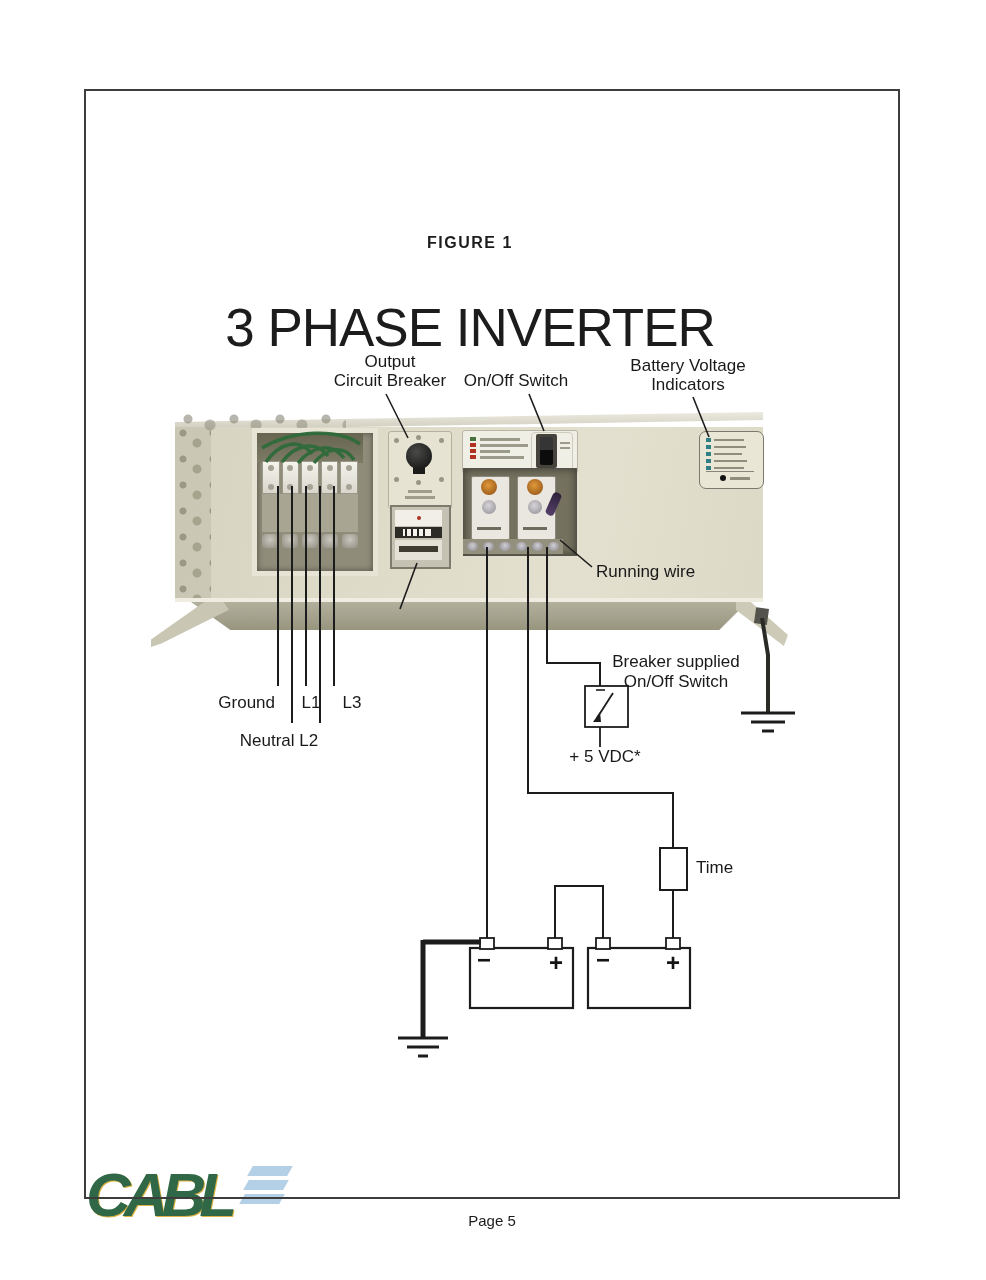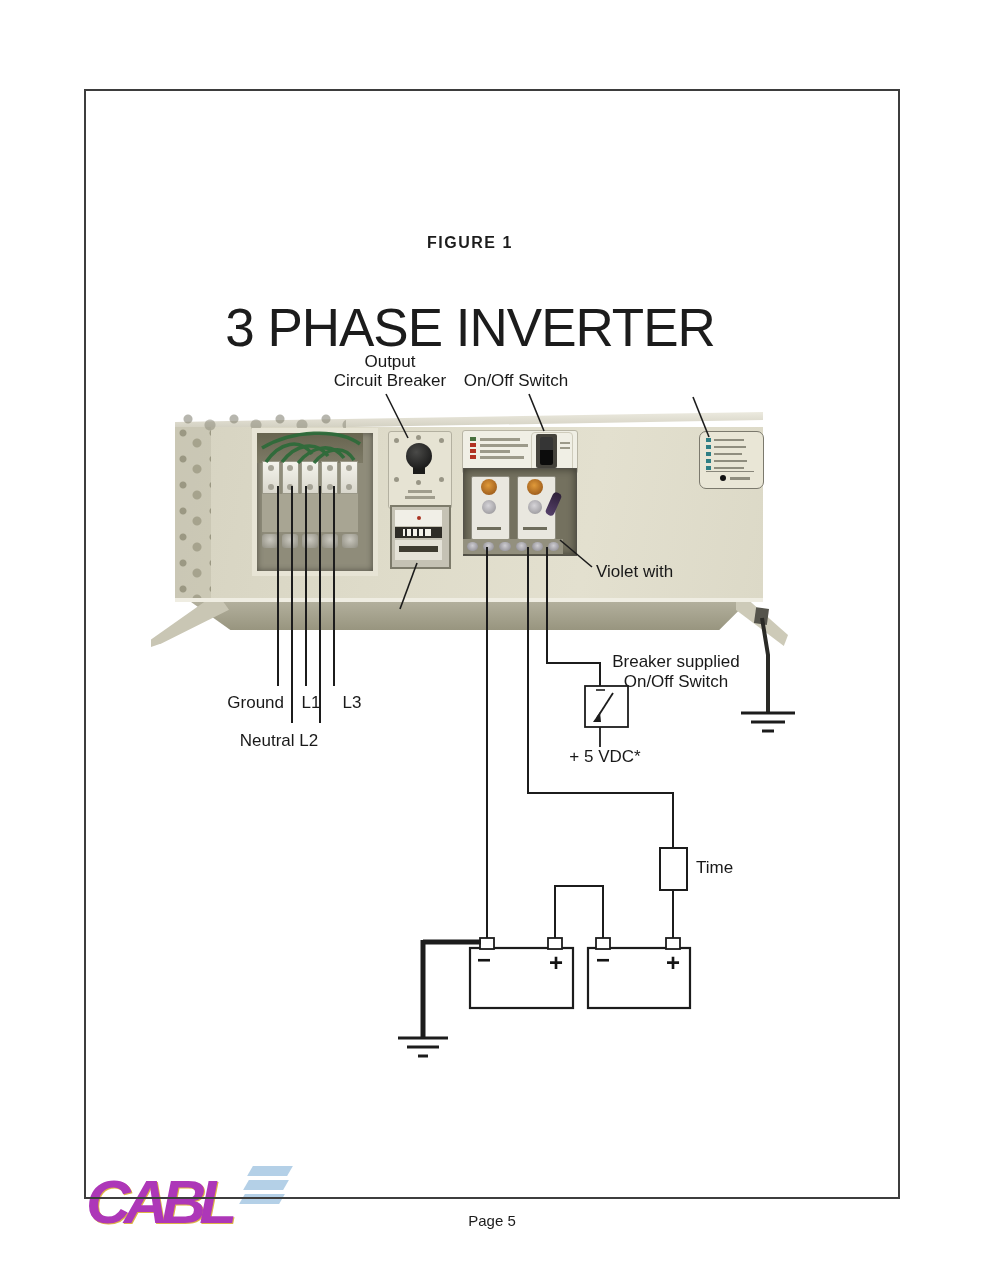--- a/index.html
+++ b/index.html
@@ -11,21 +11,21 @@
 
   
   .fig-title{left:370px;top:234px;width:200px;font-size:16px;font-weight:bold;letter-spacing:1.5px;z-index:6;}
   .main-title{left:190px;top:297px;width:560px;font-size:53px;font-weight:400;letter-spacing:-1px;z-index:6;}
   .lbl{font-size:17px;line-height:19px;z-index:6;color:#191919;}
   .lbl-ocb{left:300px;top:352px;width:180px;}
   .lbl-onoff{left:430px;top:371px;width:172px;}
   .lbl-bvi{left:598px;top:356px;width:180px;}
   .lbl-rtm{left:330px;top:614px;width:160px;line-height:21px;}
   .lbl-violet{left:596px;top:562px;width:100px;text-align:left;}
-  .lbl-ground{left:202px;top:693px;width:82px;text-align:right;}
+  .lbl-ground{left:193px;top:693px;width:82px;text-align:right;}
   .lbl-l1{left:296px;top:693px;width:30px;}
   .lbl-l3{left:337px;top:693px;width:30px;}
   .lbl-nl2{left:227px;top:731px;width:104px;}
   .lbl-cust{left:595px;top:652px;width:162px;line-height:20px;}
   .lbl-vdc{left:553px;top:747px;width:104px;}
   .lbl-fuse{left:696px;top:858px;width:60px;text-align:left;}
   .lbl-pack{left:438px;top:1012px;width:284px;font-size:16px;}
   .footnote{left:244px;top:1115px;width:560px;font-size:17px;z-index:6;}
   .footnote .mark{display:inline-block;width:26px;}
   .page-num{left:392px;top:1212px;width:200px;font-size:15px;z-index:6;}
@@ -119,38 +119,42 @@
   .bvi-sq{width:5px;height:4px;background:#2f7f85;}
   .bvi-txt{height:2.5px;background:#8f8d7e;}
   .bvi-div{left:706px;top:471px;width:48px;height:1px;background:#88867a;z-index:3;}
   .bvi-dot{left:720px;top:475px;width:6px;height:6px;border-radius:50%;background:#111;z-index:3;}
   .bvi-dtxt{left:730px;top:477px;width:20px;height:2.5px;background:#8f8d7e;z-index:3;}
 
   svg.overlay{position:absolute;left:0;top:0;z-index:5;pointer-events:none;}
 
   
   .logo{left:86px;top:1152px;width:240px;height:70px;z-index:8;}
-  .logo-gold{position:absolute;left:0;top:14px;font-size:62px;font-weight:bold;font-style:italic;
-    letter-spacing:-7px;color:#a21caf;opacity:.88;text-shadow:1px 1px 0 #d9a92c;}
+  .logo-gold{position:absolute;left:0;top:7px;font-size:62px;font-weight:bold;font-style:italic;
+    letter-spacing:-7px;color:#14532d;opacity:.88;text-shadow:1px 1px 0 #d9a92c;}
   .logo-bar{position:absolute;width:40px;height:10px;background:#accbe4;transform:skewX(-30deg);opacity:.9;}
 </style>
 </head>
 <body>
 
 <div id="page">
 
   <div class="abs ctr fig-title">FIGURE 1</div>
   <div class="abs ctr main-title">3 PHASE INVERTER</div>
 
   <div class="abs ctr lbl lbl-ocb">
     <div>Output</div>
     <div>Circuit Breaker</div>
   </div>
   <div class="abs ctr lbl lbl-onoff">On/Off Switch</div>
-  <div class="abs lbl lbl-violet">Violet with</div>
+  <div class="abs ctr lbl lbl-bvi">
+    <div>Battery Voltage</div>
+    <div>Indicators</div>
+  </div>
+  <div class="abs lbl lbl-violet">Running wire</div>
   <div class="abs lbl lbl-ground">Ground</div>
   <div class="abs ctr lbl lbl-l1">L1</div>
   <div class="abs ctr lbl lbl-l3">L3</div>
   <div class="abs ctr lbl lbl-nl2">Neutral L2</div>
   <div class="abs ctr lbl lbl-cust">
     <div>Breaker supplied</div>
     <div>On/Off Switch</div>
   </div>
   <div class="abs ctr lbl lbl-vdc">+ 5 VDC*</div>
   <div class="abs lbl lbl-fuse">Time</div>

